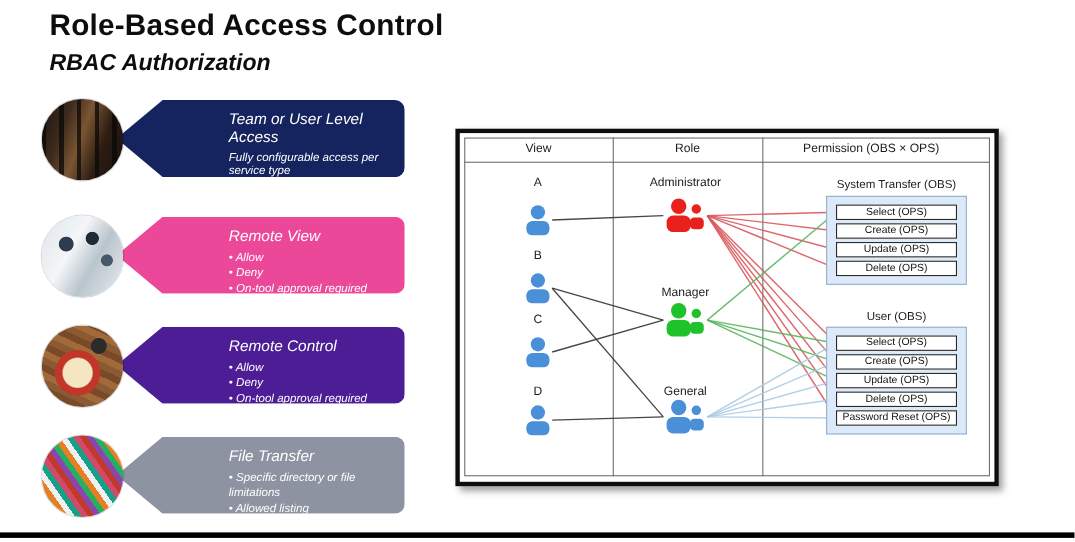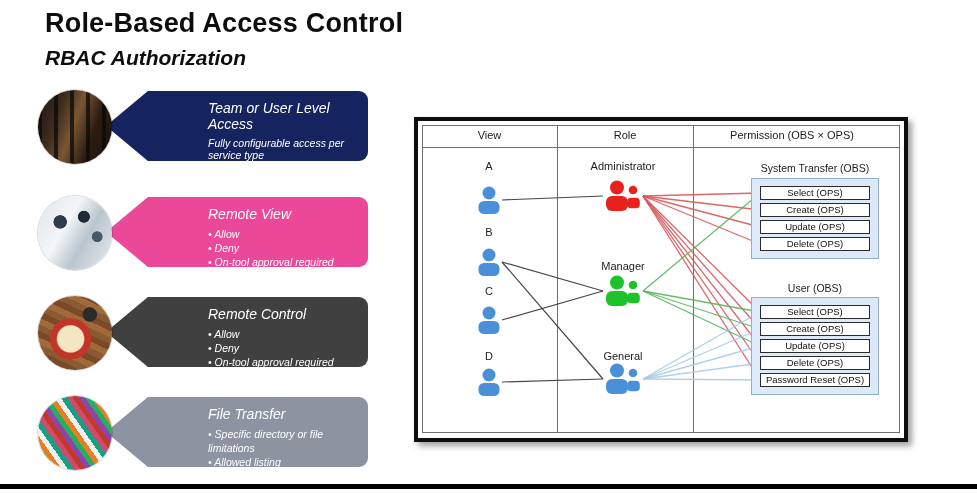--- a/index.html
+++ b/index.html
@@ -75,21 +75,21 @@
   <div class="banner" style="background: #ec4899;">
     <div class="card-title">Remote View</div>
     <div class="bullet">Allow</div>
     <div class="bullet">Deny</div>
     <div class="bullet">On-tool approval required (optional)</div>
   </div>
 </div>
 
 <div class="card" style="top:294px">
   <div class="photo photo-popcorn"></div>
-  <div class="banner" style="background: #404040;">
+  <div class="banner" style="background: #4c1d95;">
     <div class="card-title">Remote Control</div>
     <div class="bullet">Allow</div>
     <div class="bullet">Deny</div>
     <div class="bullet">On-tool approval required (optional)</div>
   </div>
 </div>
 
 <div class="card" style="top:394px">
   <div class="photo photo-files"></div>
   <div class="banner" style="background: rgb(142, 147, 161);">

